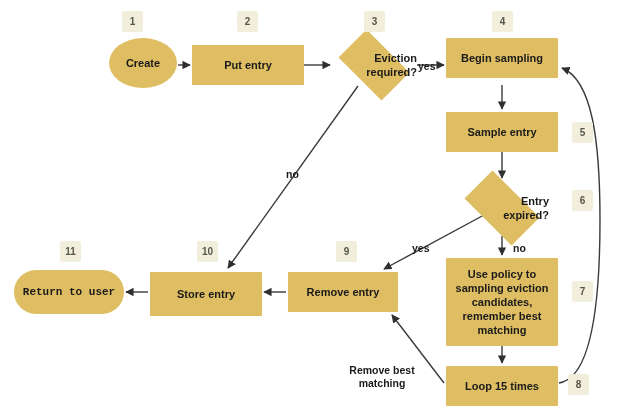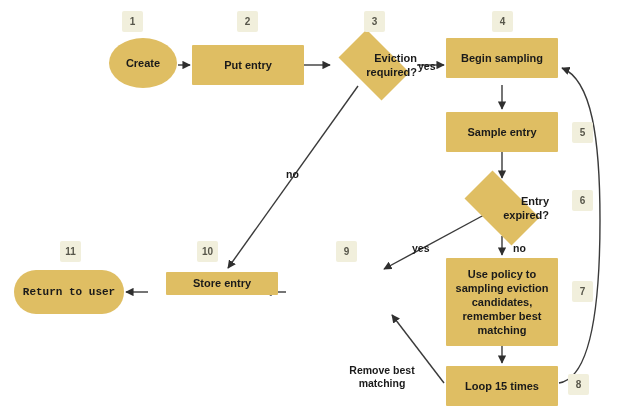--- a/index.html
+++ b/index.html
@@ -143,22 +143,25 @@
   </div>
 
   <div class="node rect" style="left:446px; top:258px; width:112px; height:88px;">
     <span>Use policy to sampling eviction candidates, remember best matching</span>
   </div>
 
   <div class="node rect" style="left:446px; top:366px; width:112px; height:40px;">
     <span>Loop 15 times</span>
   </div>
 
-
-  <div class="node rect" style="left:150px; top:272px; width:112px; height:23px;margin-left:16px;">
+  <div class="node rect" style="left:288px; top:272px; width:110px; height:40px;">
+    <span>Remove entry</span>
+  </div>
+
+  <div class="node rect" style="left:150px; top:272px; width:112px; height:44px;">
     <span>Store entry</span>
   </div>
 
   <div class="node stadium" style="left:14px; top:270px; width:110px; height:44px;font-family:Liberation Mono, monospace;">
     <span>Return to user</span>
   </div>
 
   <div class="badge" style="left:122px; top:11px;">
     <span>1</span>
   </div>

